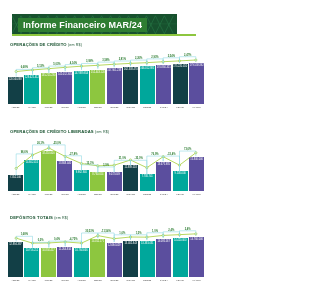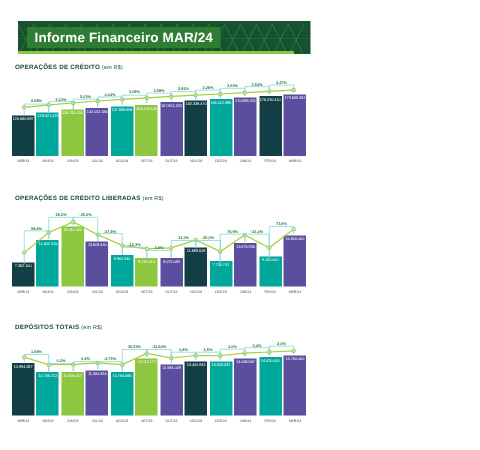--- a/index.html
+++ b/index.html
@@ -3,21 +3,21 @@
 <meta charset="utf-8">
 <style>
   html,body{margin:0;padding:0;}
   body{
     width:212px;height:300px;background:#ffffff;
     font-family:"Liberation Sans",sans-serif;
     overflow:hidden;position:relative;
   }
   
   .header{
-    position:absolute;left:12px;top:14px;width:195px;height:22px;
+    position:absolute;left:12px;top:14px;width:165px;height:22px;
     background:#17512e;overflow:hidden;
   }
   .header-pattern{position:absolute;inset:0;}
   .title-chip{
     position:absolute;left:6px;top:4px;height:14px;
     background:#2e7d32;display:flex;align-items:center;
     padding:0 5px;
   }
   .title-chip span{
     color:#ffffff;font-size:9px;font-weight:bold;letter-spacing:.1px;

